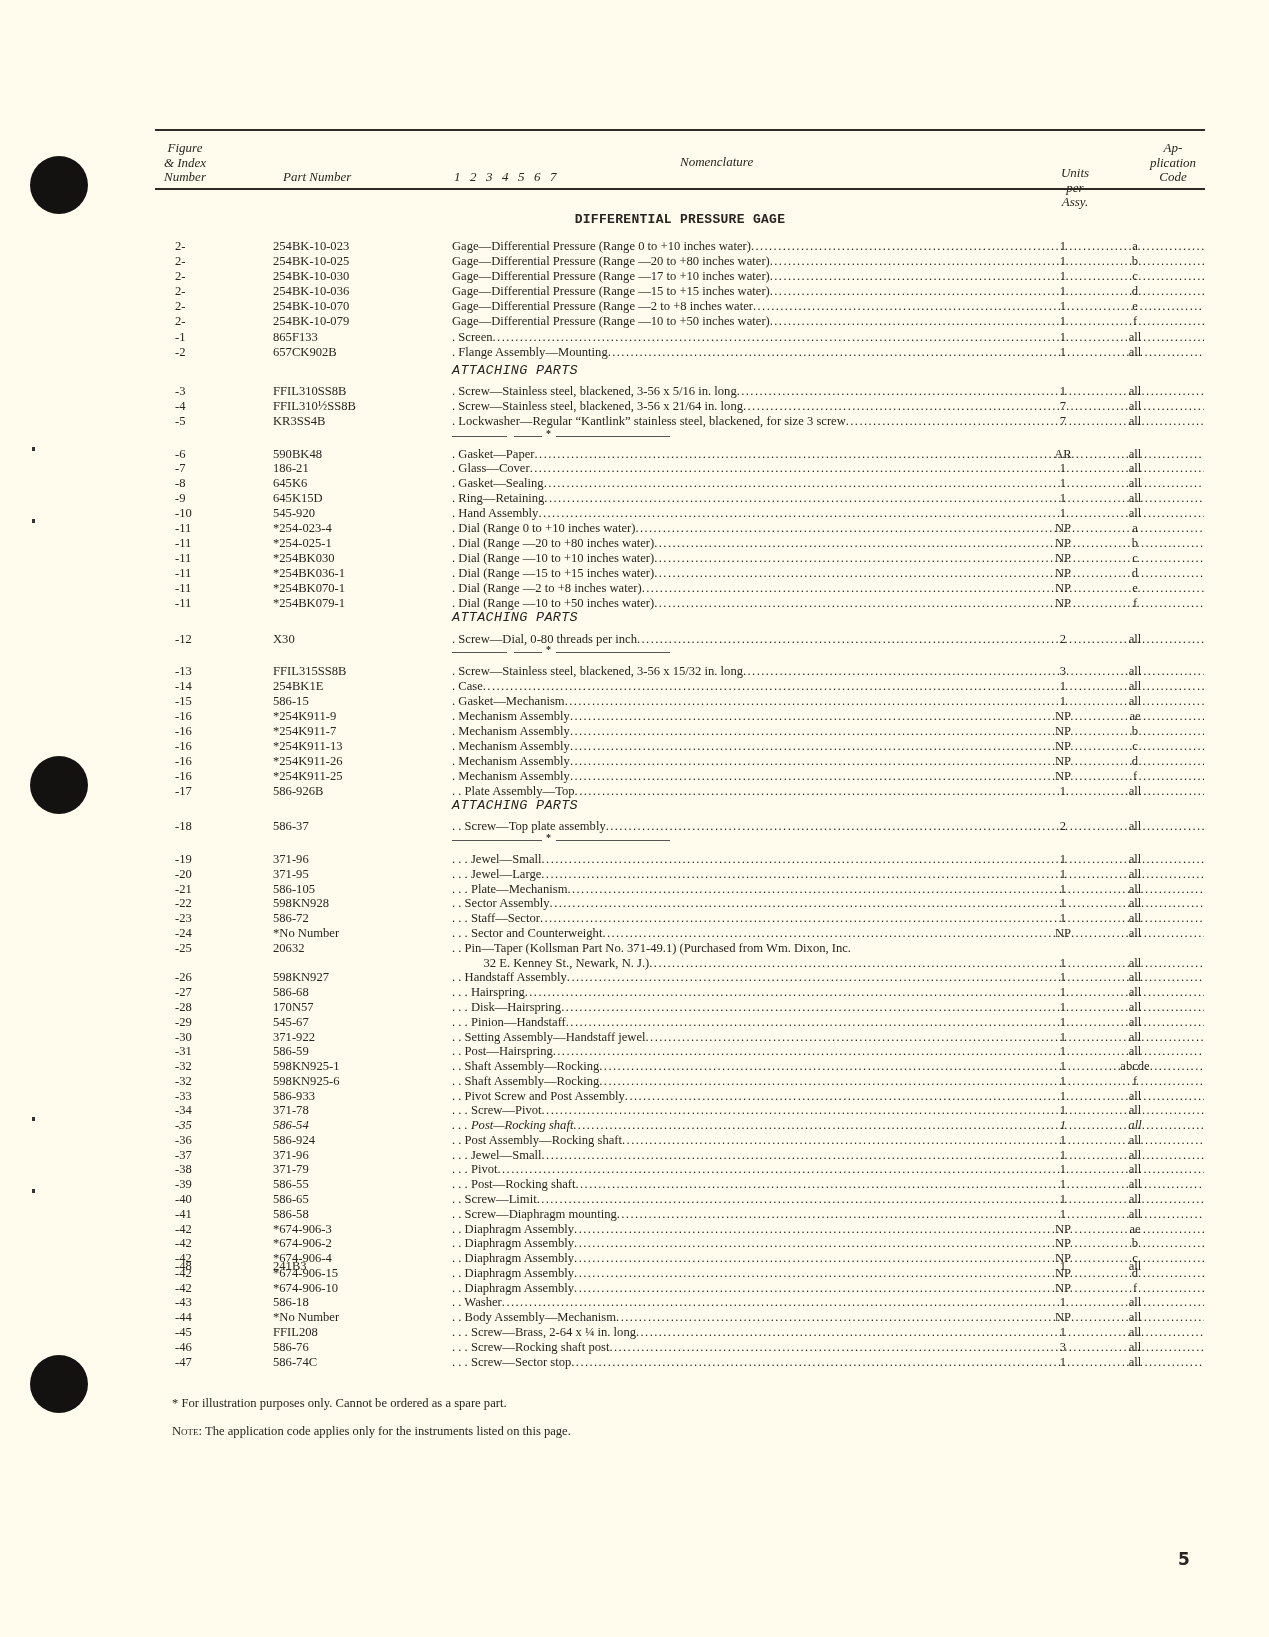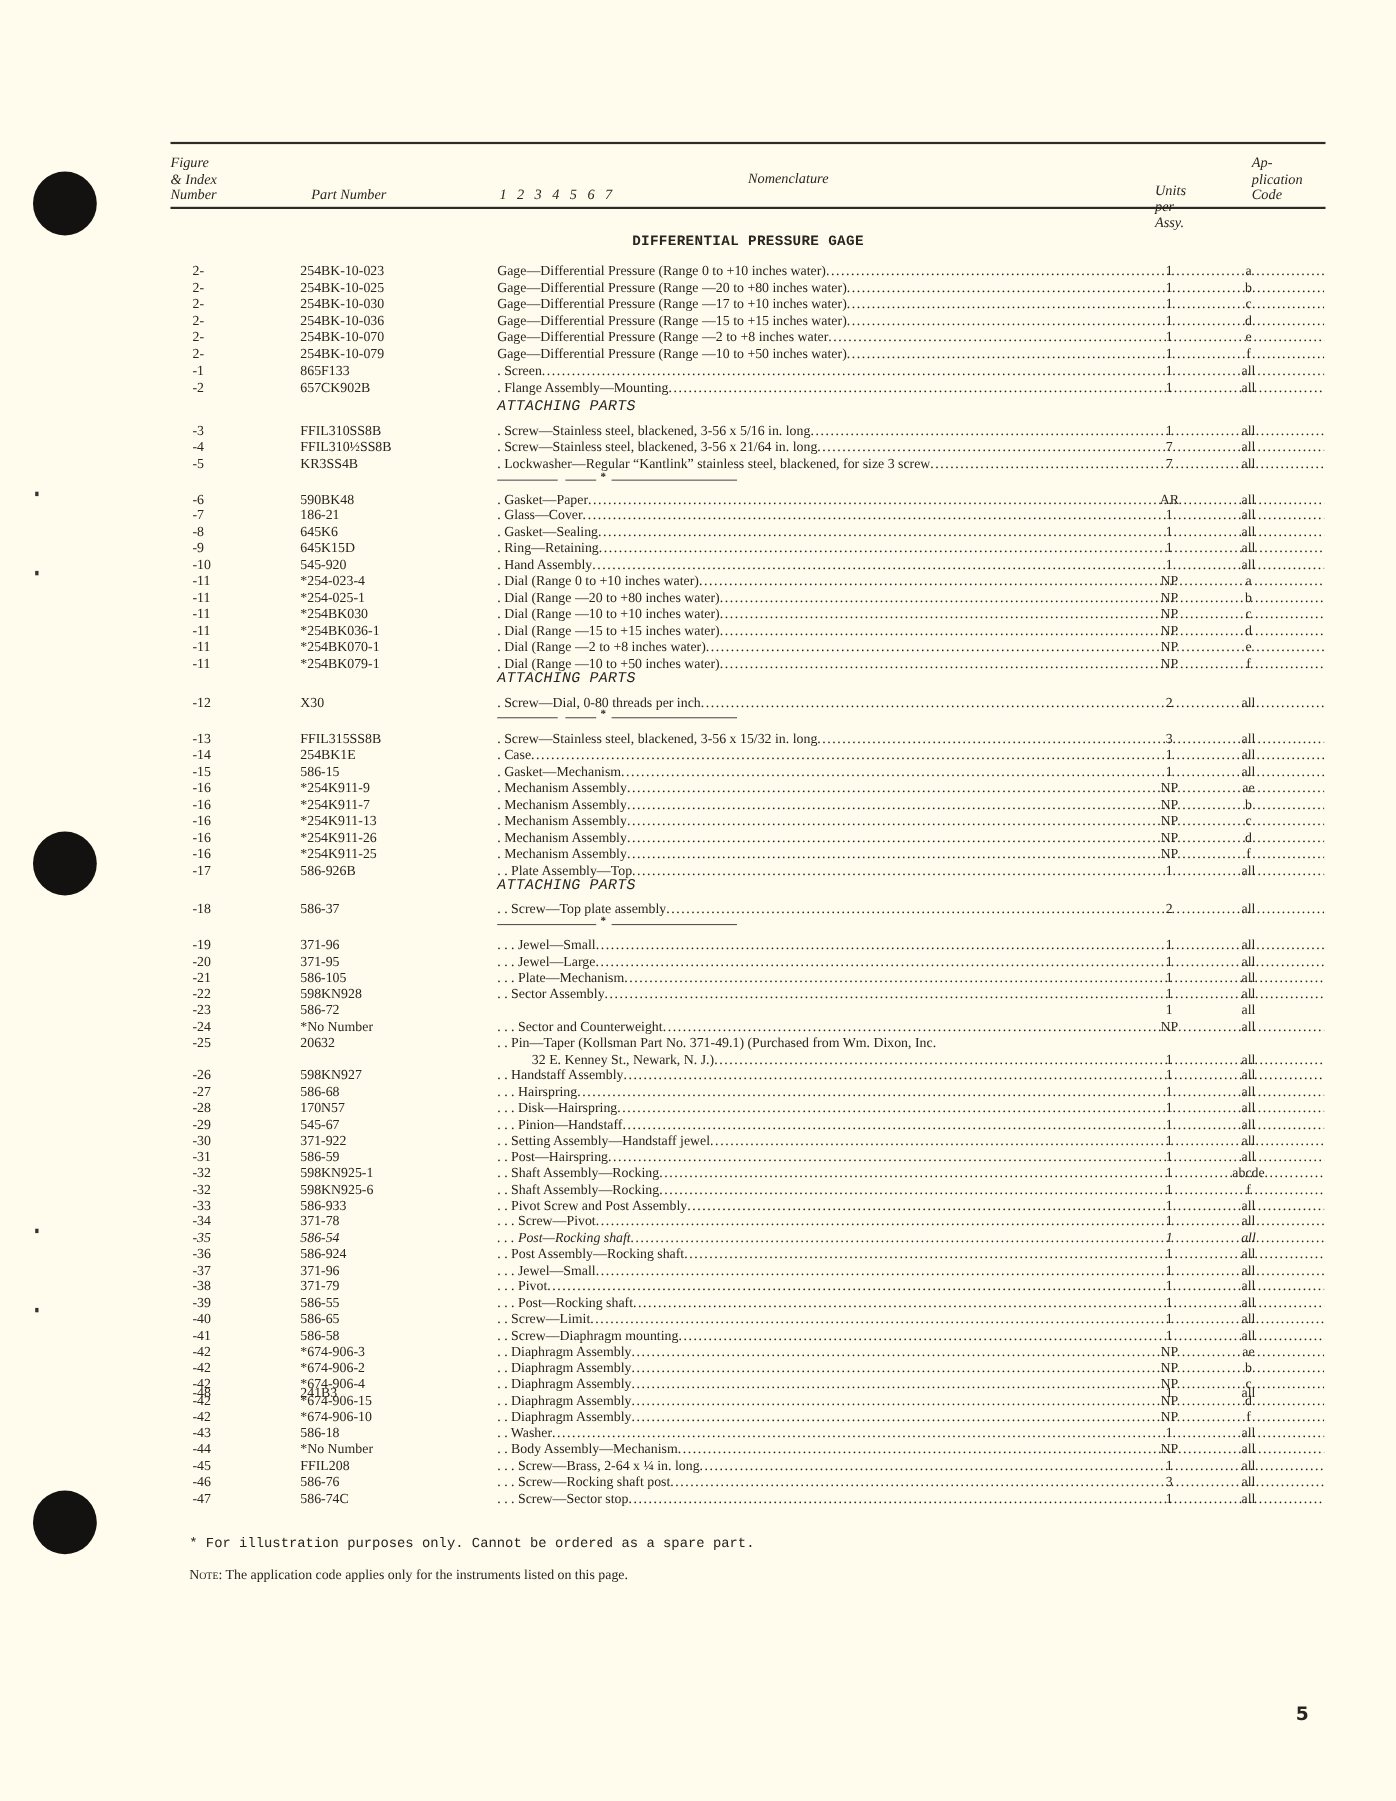--- a/index.html
+++ b/index.html
@@ -6,21 +6,21 @@
   body {
     width: 1269px; height: 1637px; position: relative; overflow: hidden;
     background: #fffbed;
     font-family: "Liberation Serif", "DejaVu Serif", serif;
     color: #2a2420;
   }
   .hole { position: absolute; left: 30px; width: 58px; height: 58px; border-radius: 50%; background: #141210; }
   .mark { position: absolute; left: 32px; width: 3px; height: 4px; background: #333; }
   .rule { position: absolute; left: 155px; width: 1050px; background: #2f2a26; }
   .hdr { position: absolute; font-style: italic; font-size: 13px; line-height: 14.5px; color: #2a2420; }
-  .hdr.center { text-align: left; }
+  .hdr.center { text-align: center; }
   .section-title {
     position: absolute; top: 212px; left: 155px; width: 1050px; text-align: center;
     font-family: Liberation Mono, monospace; font-weight: bold; font-size: 13px; letter-spacing: 0.3px;
   }
   .row { position: absolute; left: 155px; width: 1050px; height: 15px; font-size: 12.6px; line-height: 15px; white-space: nowrap; }
   .row .idx { position: absolute; left: 20px; }
   .row .pn { position: absolute; left: 118px; }
   .row .nom { position: absolute; left: 297px; width: 752px; overflow: hidden; display: flex; }
   .row .nom .txt { flex: 0 0 auto; white-space: pre; }
   .row .nom .dots { flex: 1 1 auto; overflow: hidden; white-space: nowrap; letter-spacing: 1.4px; }
@@ -437,20 +437,24 @@
       <span class="nom">
         <span class="txt">. . Sector Assembly</span>
         <span class="dots"></span>
       </span>
       <span class="units">1</span>
       <span class="app">all</span>
     </div>
     <div class="row" style="top: 911px;">
       <span class="idx">-23</span>
       <span class="pn">586-72</span>
+      <span class="nom">
+        <span class="txt">. . . Staff—Sector</span>
+        <span class="dots"></span>
+      </span>
       <span class="units">1</span>
       <span class="app">all</span>
     </div>
     <div class="row" style="top: 926px;">
       <span class="idx">-24</span>
       <span class="pn">*No Number</span>
       <span class="nom">
         <span class="txt">. . . Sector and Counterweight</span>
         <span class="dots"></span>
       </span>
@@ -769,18 +773,18 @@
     <span style="left:62px;width:28px;"></span>
     <b class="star">*</b>
     <span style="left:104px;width:114px;"></span>
   </div>
 <div class="sep" style="top:836px;">
     <span style="left:0;width:90px;"></span>
     <b class="star">*</b>
     <span style="left:104px;width:114px;"></span>
   </div>
 
-<div class="footnote" style="top:1396px;font-family:Liberation Mono, monospace;">* For illustration purposes only. Cannot be ordered as a spare part.</div>
+<div class="footnote" style="top:1396px;">* For illustration purposes only. Cannot be ordered as a spare part.</div>
 <div class="footnote" style="top:1424px;">
   <span class="note-sc">Note:</span><span> The application code applies only for the instruments listed on this page.</span>
 </div>
 
 <div class="page-num">5</div>
 
 </body></html>

